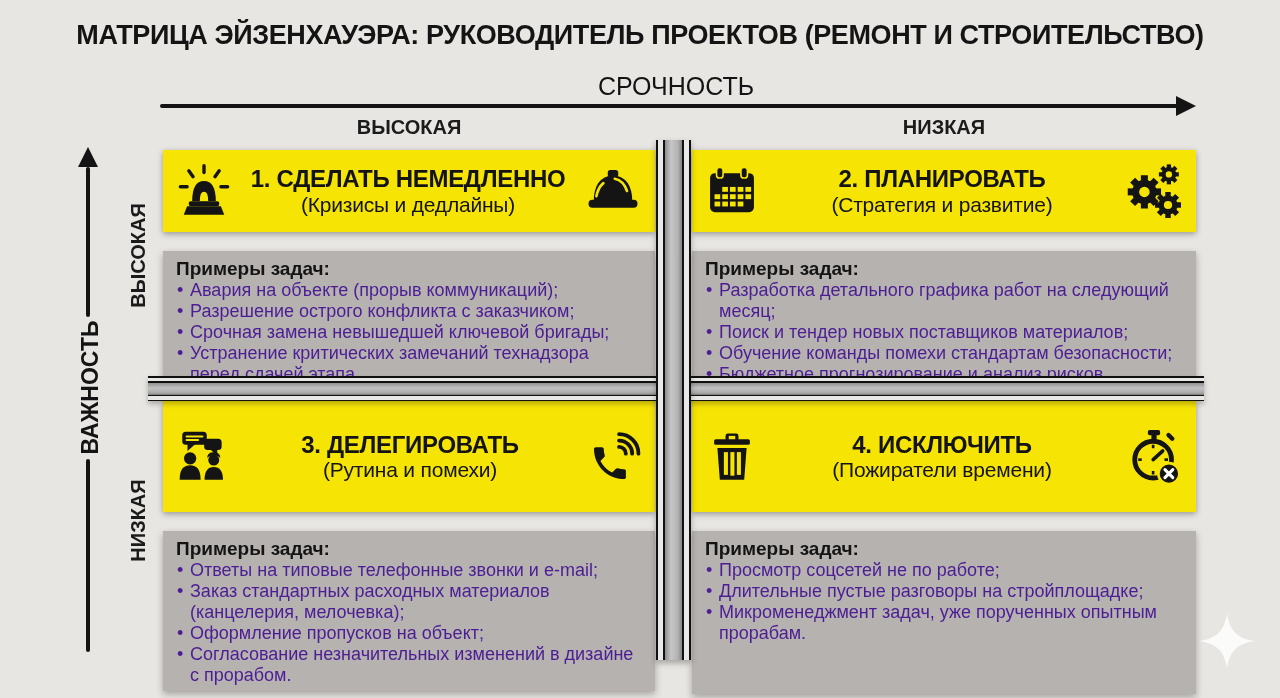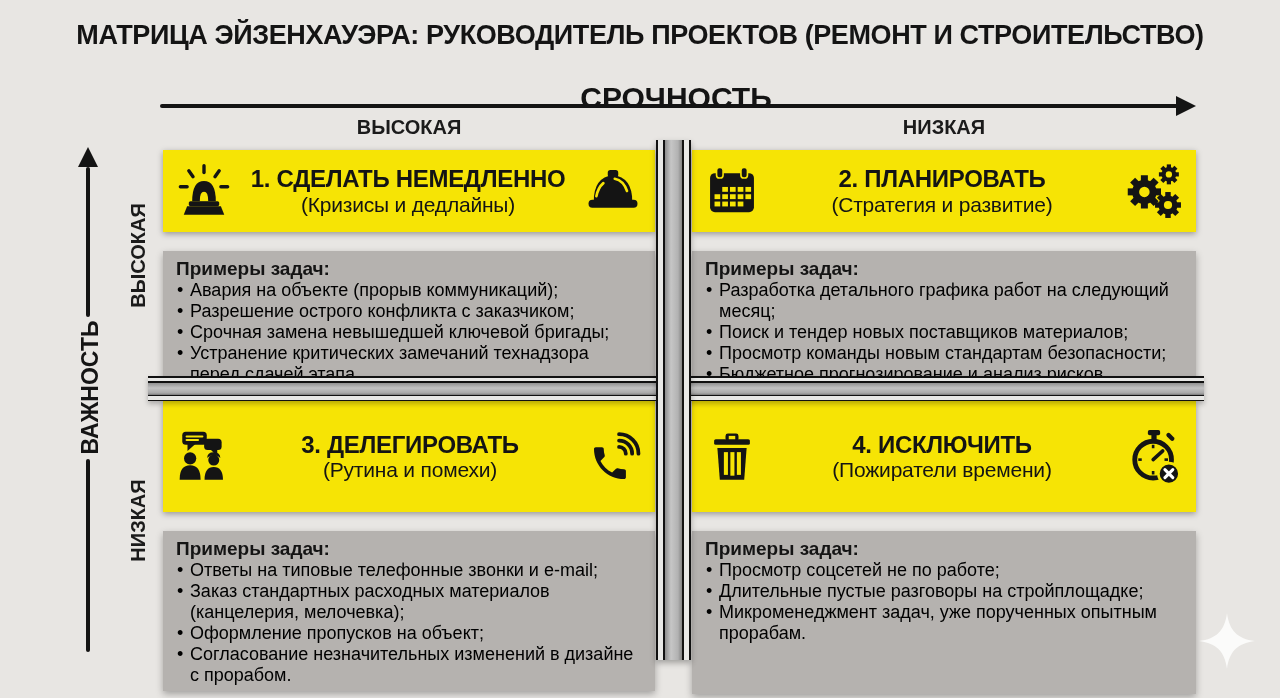--- a/index.html
+++ b/index.html
@@ -8,21 +8,21 @@
     background:#e8e6e3;
     font-family:"Liberation Sans", sans-serif;color:#141414;
   }
   .page-title{
     position:absolute;top:20px;left:0;width:100%;text-align:center;
     font-size:27px;font-weight:bold;letter-spacing:-0.4px;white-space:nowrap;
   }
   
   .urgency-label{
     position:absolute;top:72px;left:160px;width:1032px;text-align:center;
-    font-size:30px;font-weight:bold;margin-top:9px;
+    font-size:25px;font-weight:normal;
   }
   .h-arrow-shaft{position:absolute;top:104px;left:160px;width:1020px;height:4px;background:#141414;border-radius:2px;}
   .h-arrow-head{
     position:absolute;top:96px;left:1176px;width:0;height:0;
     border-left:20px solid #141414;border-top:10px solid transparent;border-bottom:10px solid transparent;
   }
   .col-label{position:absolute;top:116px;font-size:20px;font-weight:bold;text-align:center;color:#1b1b1b;}
   .col-label.high{left:163px;width:492px;}
   .col-label.low{left:692px;width:504px;}
   
@@ -63,21 +63,21 @@
     background:#b5b2af;box-sizing:border-box;padding:7px 12px 6px 13px;
     box-shadow:0 3px 7px rgba(0,0,0,.3);
     margin-top:19px;
   }
   .q1 .q-body,.q2 .q-body{height:143px;}
   .q3 .q-body{height:160px;}
   .q4 .q-body{height:163px;}
   .q-body-heading{font-size:19px;font-weight:bold;line-height:21px;}
   .task-list{margin:1px 0 0;padding:0;list-style:none;}
   .task-list li{
-    position:relative;font-size:18px;line-height:21px;padding-left:14px;color:#000000;
+    position:relative;font-size:18px;line-height:21px;padding-left:14px;color:#4c1d95;
   }
   .task-list li::before{content:"•";position:absolute;left:1px;top:0;}
   
   .beam-h{
     position:absolute;left:148px;top:376px;width:1056px;height:25px;
     background:linear-gradient(180deg,
       #111 0px,#111 1.5px,#e8e8e6 1.5px,#e8e8e6 5px,#111 5px,#111 6.5px,
       #8d8d8d 6.5px,#c3c3c3 12px,#a9a9a9 17px,#848484 18.5px,
       #111 18.5px,#111 20px,#e8e8e6 20px,#e8e8e6 23.5px,#111 23.5px,#111 25px);
     box-shadow:0 3px 5px rgba(0,0,0,.25);
@@ -215,21 +215,21 @@
             <circle r="6" fill="#F6E405"></circle>
           </g>
         </svg>
       </span>
     </div>
     <div class="q-body">
       <div class="q-body-heading">Примеры задач:</div>
       <ul class="task-list">
         <li>Разработка детального графика работ на следующий месяц;</li>
         <li>Поиск и тендер новых поставщиков материалов;</li>
-        <li>Просмотр команды новым стандартам безопасности;</li>
+        <li>Обучение команды помехи стандартам безопасности;</li>
         <li>Бюджетное прогнозирование и анализ рисков.</li>
       </ul>
     </div>
   </div>
 
   <div class="quadrant q3">
     <div class="q-header">
       <span class="q-icon">
         <svg width="56" height="56" viewBox="0 0 64 64">
           <rect x="6" y="3" width="28" height="15" rx="4" fill="#141414"></rect>

